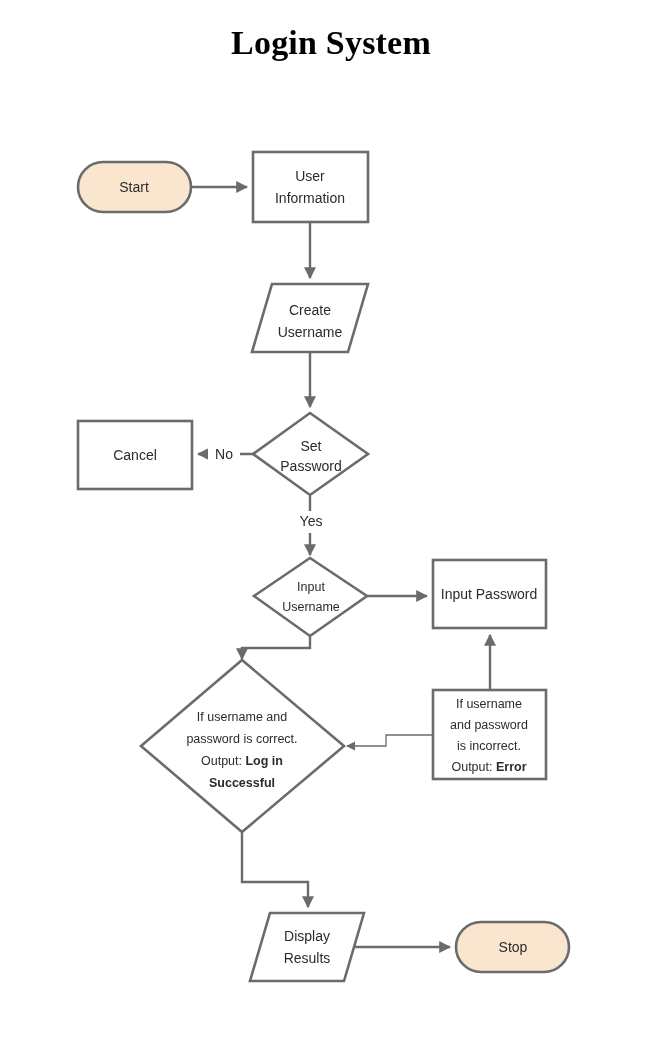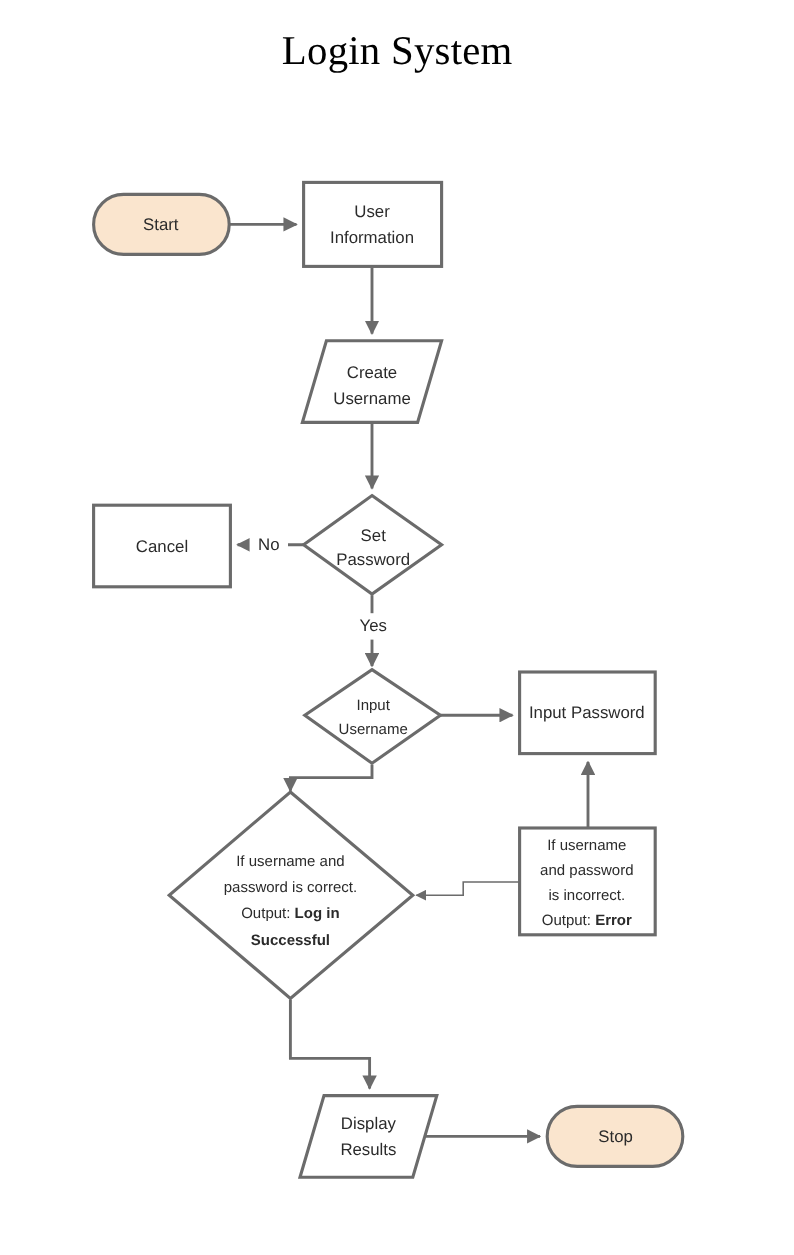--- a/index.html
+++ b/index.html
@@ -14,21 +14,21 @@
     overflow: hidden;
     font-family: "Liberation Sans", sans-serif;
   }
   #chart-title {
     position: absolute;
     top: 24px;
     left: 0;
     width: 662px;
     text-align: center;
     font-family: "Liberation Serif", serif;
-    font-weight: normal;
+    font-weight: bold;
     font-size: 34px;
     color: #000000;
     letter-spacing: 0.2px;
   }
   #flow-canvas {
     position: absolute;
     top: 0;
     left: 0;
   }
   .node-shape {

